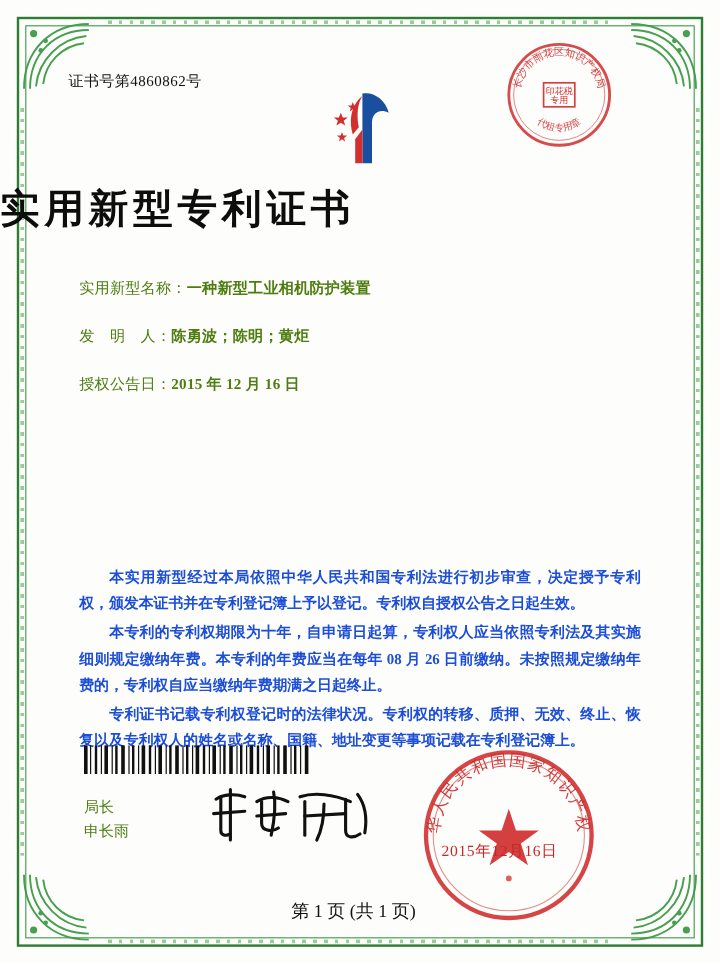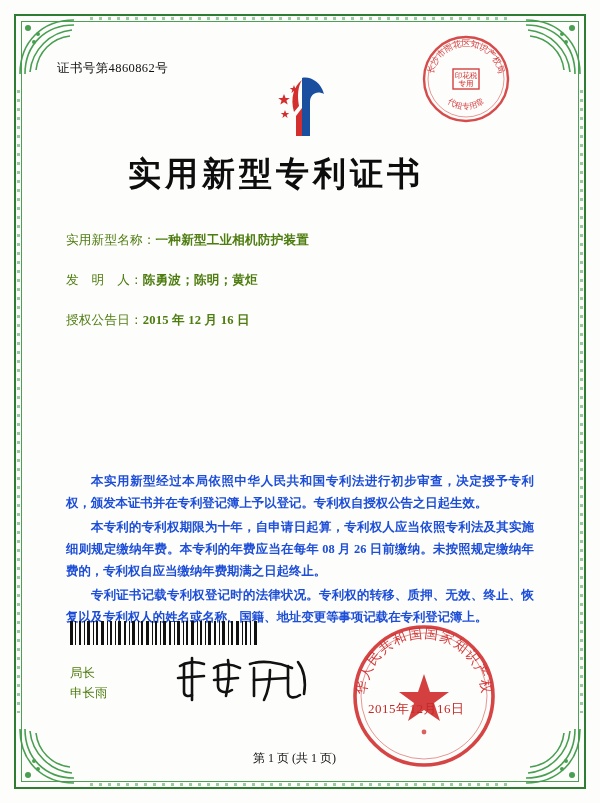--- a/index.html
+++ b/index.html
@@ -102,21 +102,21 @@
     right: 40px;
     top: 33px;
     width: 92px;
     height: 92px;
   }
 
   .title {
     position: absolute;
     left: 0; right: 0;
     top: 152px;
-    text-align: center;
+    text-align: left;
     font-size: 33px;
     font-weight: bold;
     letter-spacing: 4px;
     color: #0d0d0d;
     font-family: "Liberation Serif", "DejaVu Serif", serif;
   }
 
   .fields {
     position: absolute;
     left: 66px;
@@ -196,21 +196,21 @@
     color: #c62828;
     letter-spacing: 0.5px;
     font-family: "Liberation Serif", "DejaVu Serif", serif;
   }
 
   .page-footer {
     position: absolute;
     left: 0; right: 0;
     top: 750px;
     text-align: center;
-    font-size: 12px;
+    font-size: 15px;
     color: #111;
     padding-left: 37px;
   }
 </style>
 </head>
 <body>
 
 <div class="page">
 
   <div class="border-outer"></div>

